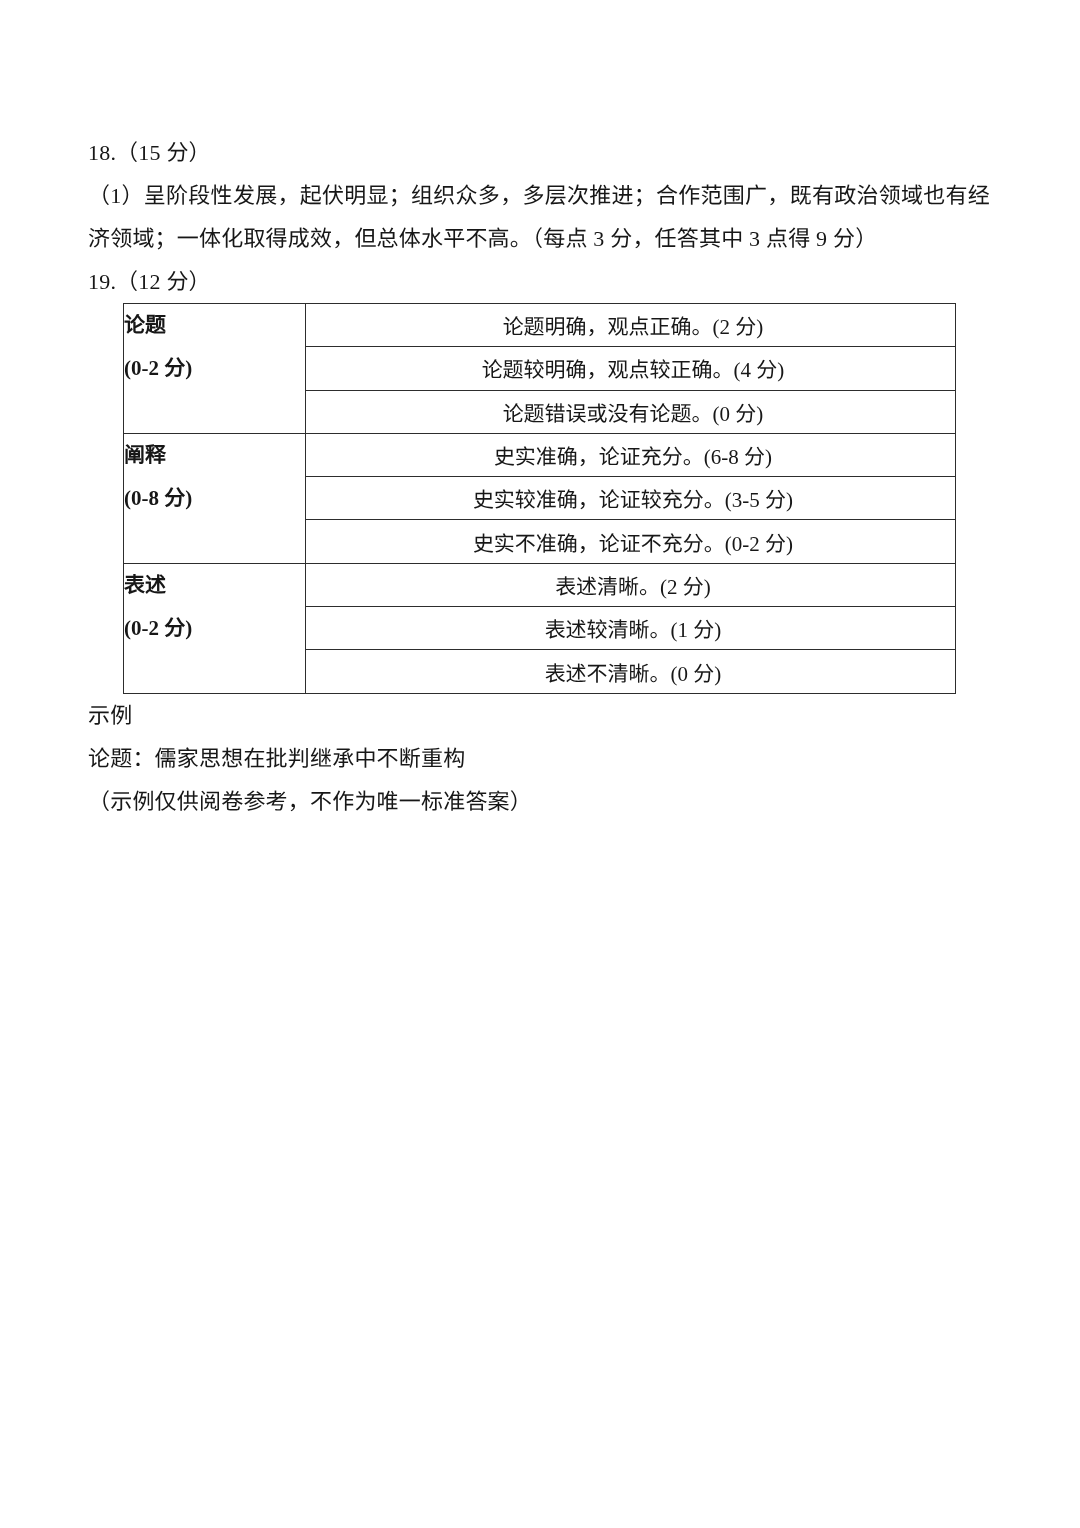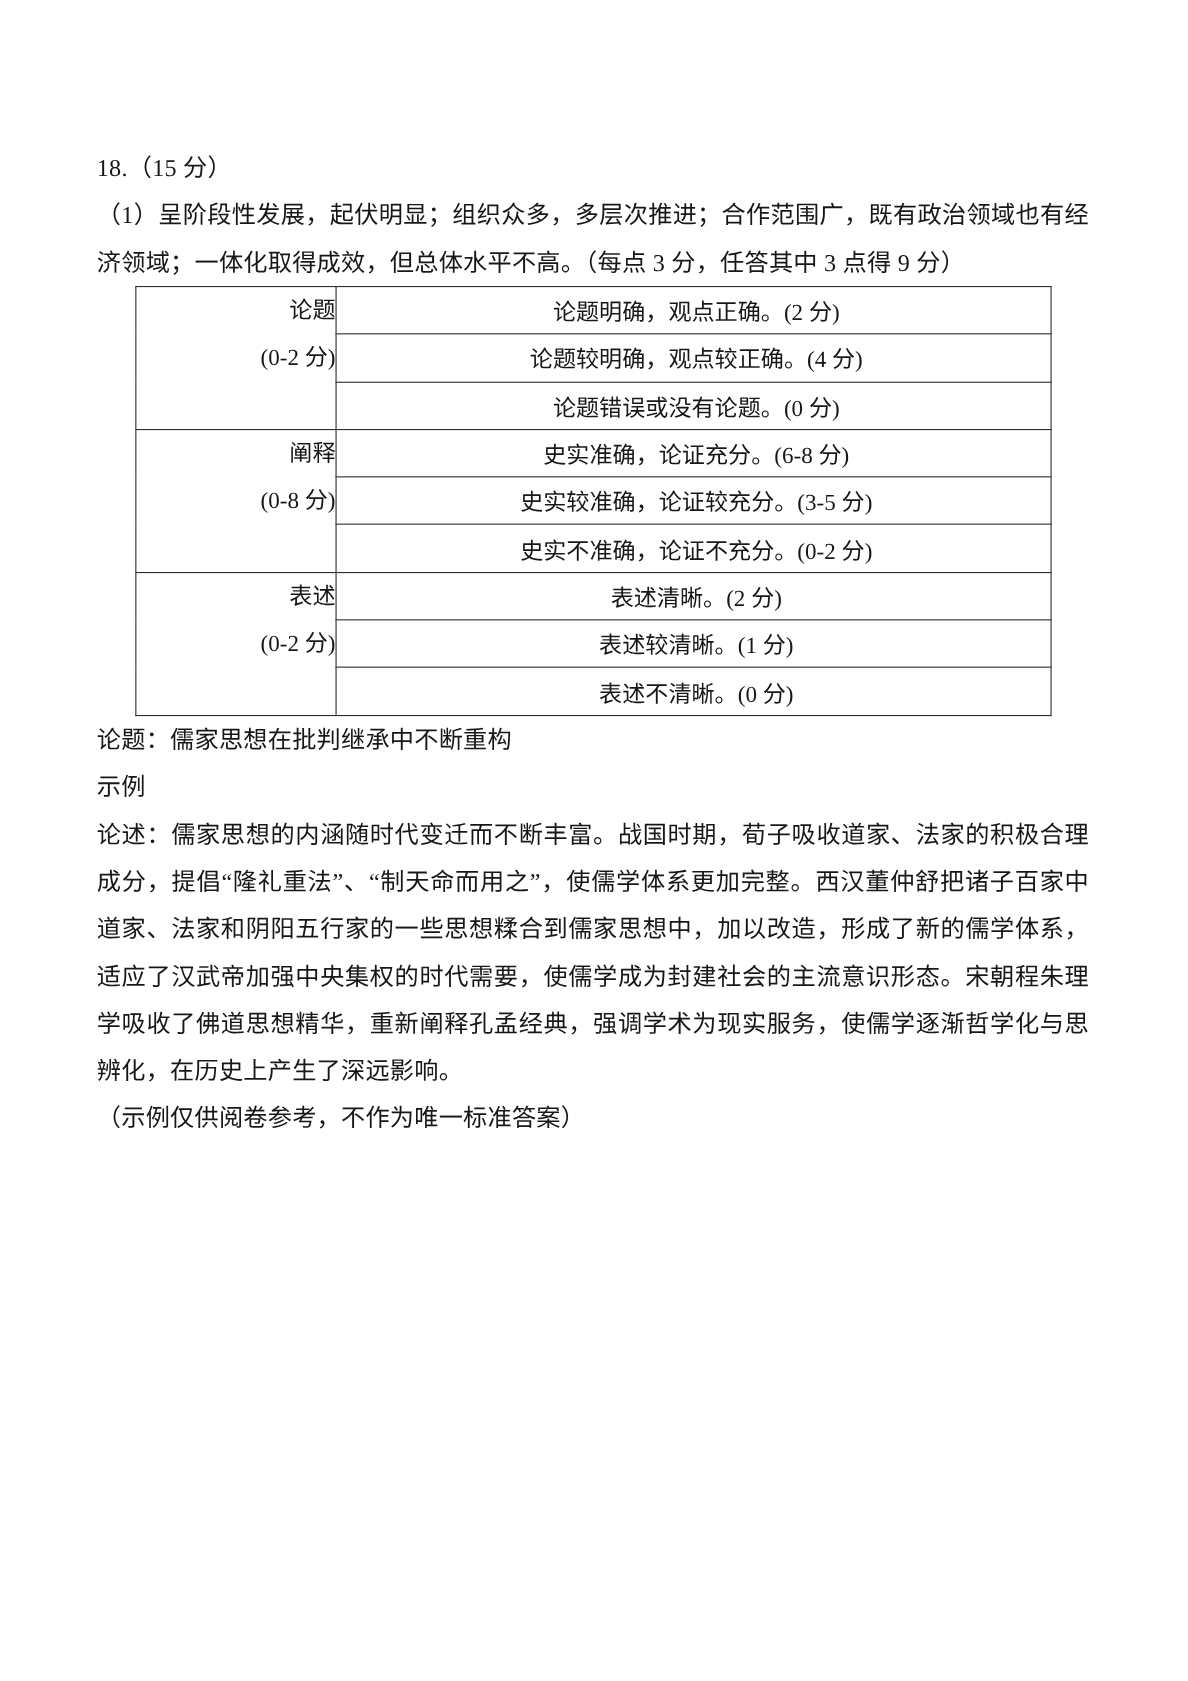--- a/index.html
+++ b/index.html
@@ -38,23 +38,24 @@
     background: #ffffff;
   }
   table.rubric td {
     border: 1.5px solid #2d2d2d;
     font-size: 21px;
     color: #171717;
     background: #ffffff;
   }
   td.cat-cell {
     width: 182px;
-    text-align: right;
+    text-align: left;
     vertical-align: top;
     padding: 0;
+    font-weight: bold;
   }
   td.cat-cell .cat-line {
     height: 43.3px;
     line-height: 43.3px;
   }
   td.crit-cell {
     height: 43.3px;
     vertical-align: middle;
     padding: 0 8px 0 13px;
     text-align: center;
@@ -64,20 +65,21 @@
 <body>
 
 <div class="page">
   <div class="content">
 
     <p class="line">18.（15 分）</p>
 
     <p class="line">（1）呈阶段性发展，起伏明显；组织众多，多层次推进；合作范围广，既有政治领域也有经济领域；一体化取得成效，但总体水平不高。（每点 3 分，任答其中 3 点得 9 分）</p>
 
 
+    <p class="line">19.（12 分）</p>
 
 
     <table class="rubric">
       <tbody>
         <tr>
           <td class="cat-cell" rowspan="3">
             <div class="cat-line">论题</div>
             <div class="cat-line">(0-2 分)</div>
           </td>
           <td class="crit-cell">论题明确，观点正确。(2 分)</td>
@@ -112,23 +114,22 @@
         </tr>
         <tr>
           <td class="crit-cell">表述较清晰。(1 分)</td>
         </tr>
         <tr>
           <td class="crit-cell">表述不清晰。(0 分)</td>
         </tr>
       </tbody>
     </table>
 
+    <p class="line">示例</p>
+
     <p class="line">论题：儒家思想在批判继承中不断重构</p>
 
-    <p class="line">示例</p>
-
-    <p class="line">论述：儒家思想的内涵随时代变迁而不断丰富。战国时期，荀子吸收道家、法家的积极合理成分，提倡“隆礼重法”、“制天命而用之”，使儒学体系更加完整。西汉董仲舒把诸子百家中道家、法家和阴阳五行家的一些思想糅合到儒家思想中，加以改造，形成了新的儒学体系，适应了汉武帝加强中央集权的时代需要，使儒学成为封建社会的主流意识形态。宋朝程朱理学吸收了佛道思想精华，重新阐释孔孟经典，强调学术为现实服务，使儒学逐渐哲学化与思辨化，在历史上产生了深远影响。</p>
 
 
     <p class="line">（示例仅供阅卷参考，不作为唯一标准答案）</p>
 
   </div>
 </div>
 
 </body></html>

